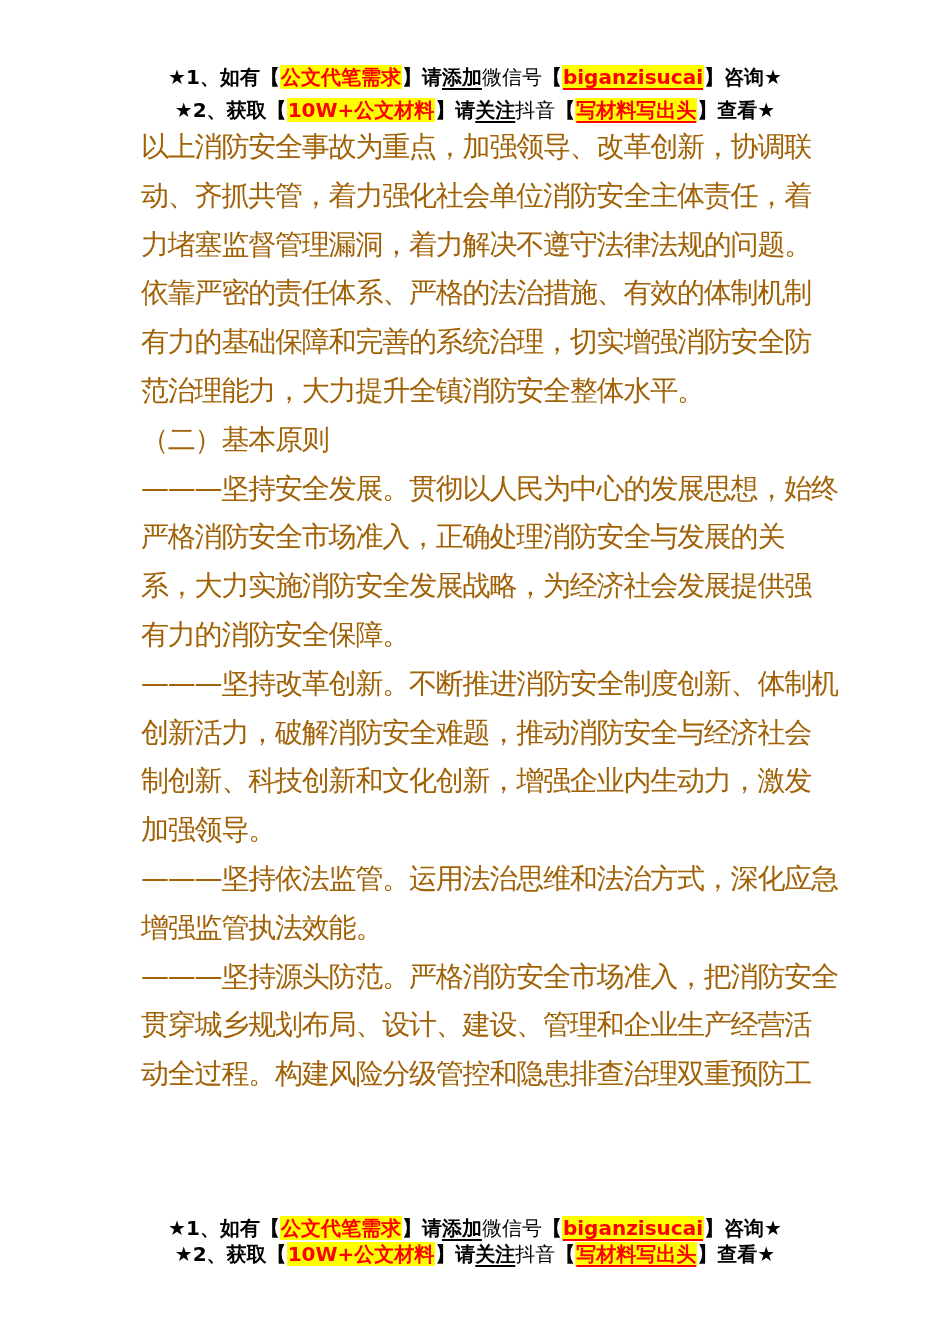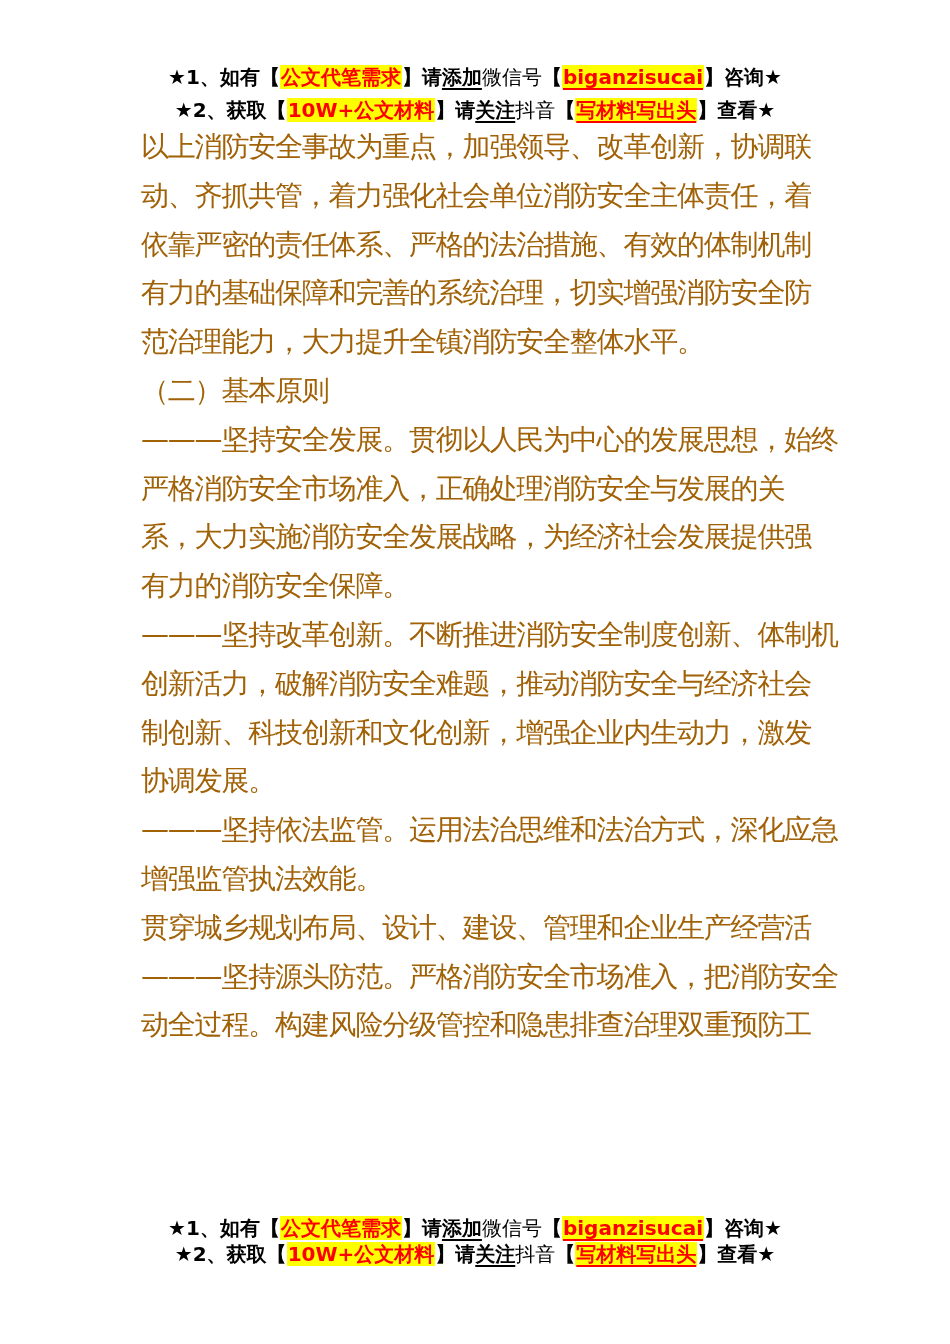--- a/index.html
+++ b/index.html
@@ -47,36 +47,37 @@
       <span>★1、如有【</span><span class="sg-hl">公文代笔需求</span><span>】请</span><span class="sg-ul">添加</span><span class="sg-rg">微信号</span><span>【</span><span class="sg-hl sg-ul">biganzisucai</span><span>】</span><span>咨询★</span>
     </div>
     <div class="promo-line">
       <span>★2、获取【</span><span class="sg-hl">10W+公文材料</span><span>】请</span><span class="sg-ul">关注</span><span class="sg-rg">抖音</span><span>【</span><span class="sg-hl sg-ul">写材料写出头</span><span>】</span><span>查看★</span>
     </div>
   </div>
 
   <div class="doc-body">
     <div class="body-line">以上消防安全事故为重点，加强领导、改革创新，协调联</div>
     <div class="body-line">动、齐抓共管，着力强化社会单位消防安全主体责任，着</div>
+    <div class="body-line">力堵塞监督管理漏洞，着力解决不遵守法律法规的问题。</div>
     <div class="body-line">依靠严密的责任体系、严格的法治措施、有效的体制机制</div>
     <div class="body-line">有力的基础保障和完善的系统治理，切实增强消防安全防</div>
     <div class="body-line">范治理能力，大力提升全镇消防安全整体水平。</div>
     <div class="body-line">（二）基本原则</div>
     <div class="body-line">———坚持安全发展。贯彻以人民为中心的发展思想，始终</div>
     <div class="body-line">严格消防安全市场准入，正确处理消防安全与发展的关</div>
     <div class="body-line">系，大力实施消防安全发展战略，为经济社会发展提供强</div>
     <div class="body-line">有力的消防安全保障。</div>
     <div class="body-line">———坚持改革创新。不断推进消防安全制度创新、体制机</div>
     <div class="body-line">创新活力，破解消防安全难题，推动消防安全与经济社会</div>
     <div class="body-line">制创新、科技创新和文化创新，增强企业内生动力，激发</div>
-    <div class="body-line">协调发展。</div>
+    <div class="body-line">加强领导。</div>
     <div class="body-line">———坚持依法监管。运用法治思维和法治方式，深化应急</div>
     <div class="body-line">增强监管执法效能。</div>
+    <div class="body-line">———坚持源头防范。严格消防安全市场准入，把消防安全</div>
     <div class="body-line">贯穿城乡规划布局、设计、建设、管理和企业生产经营活</div>
-    <div class="body-line">———坚持源头防范。严格消防安全市场准入，把消防安全</div>
     <div class="body-line">动全过程。构建风险分级管控和隐患排查治理双重预防工</div>
   </div>
 
   <div class="promo promo-footer">
     <div class="promo-line">
       <span>★1、如有【</span><span class="sg-hl">公文代笔需求</span><span>】请</span><span class="sg-ul">添加</span><span class="sg-rg">微信号</span><span>【</span><span class="sg-hl sg-ul">biganzisucai</span><span>】</span><span>咨询★</span>
     </div>
     <div class="promo-line">
       <span>★2、获取【</span><span class="sg-hl">10W+公文材料</span><span>】请</span><span class="sg-ul">关注</span><span class="sg-rg">抖音</span><span>【</span><span class="sg-hl sg-ul">写材料写出头</span><span>】</span><span>查看★</span>
     </div>

